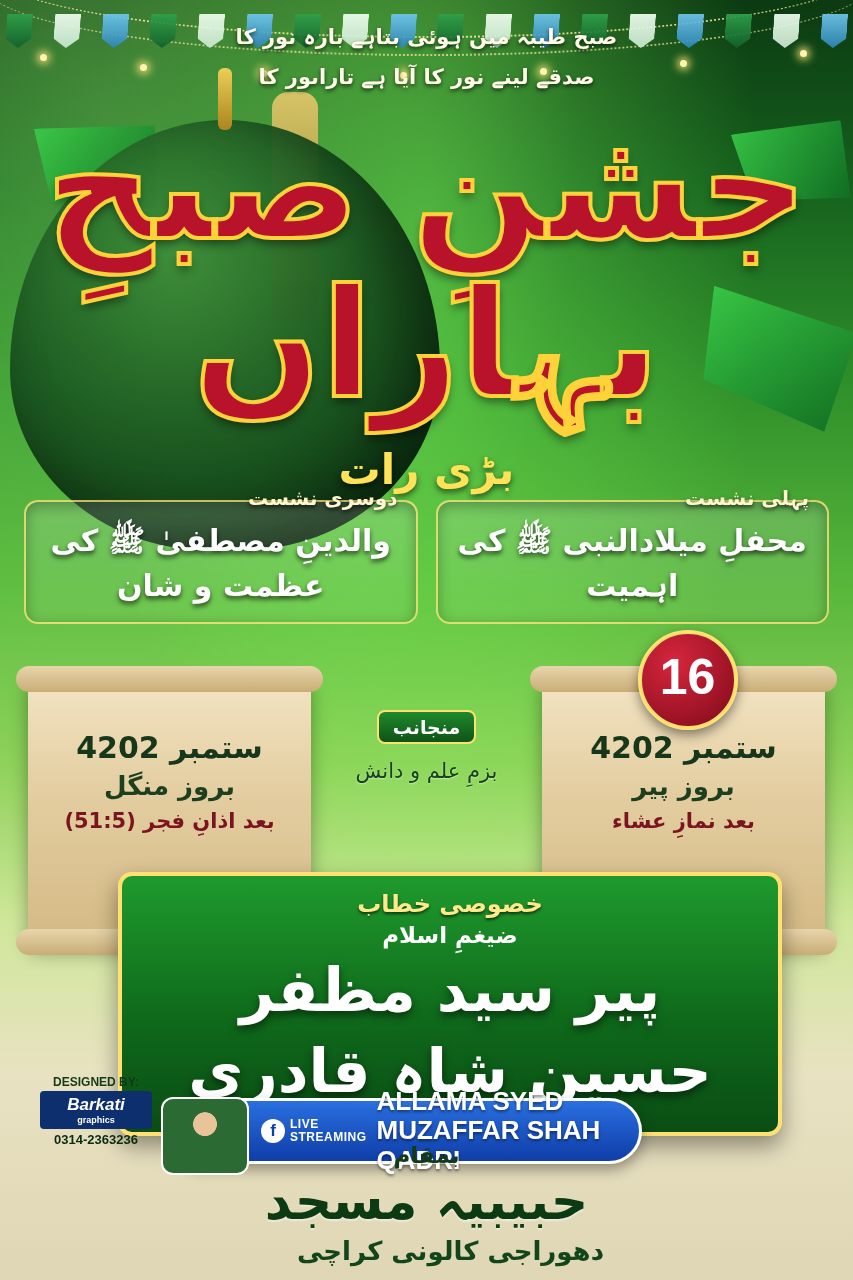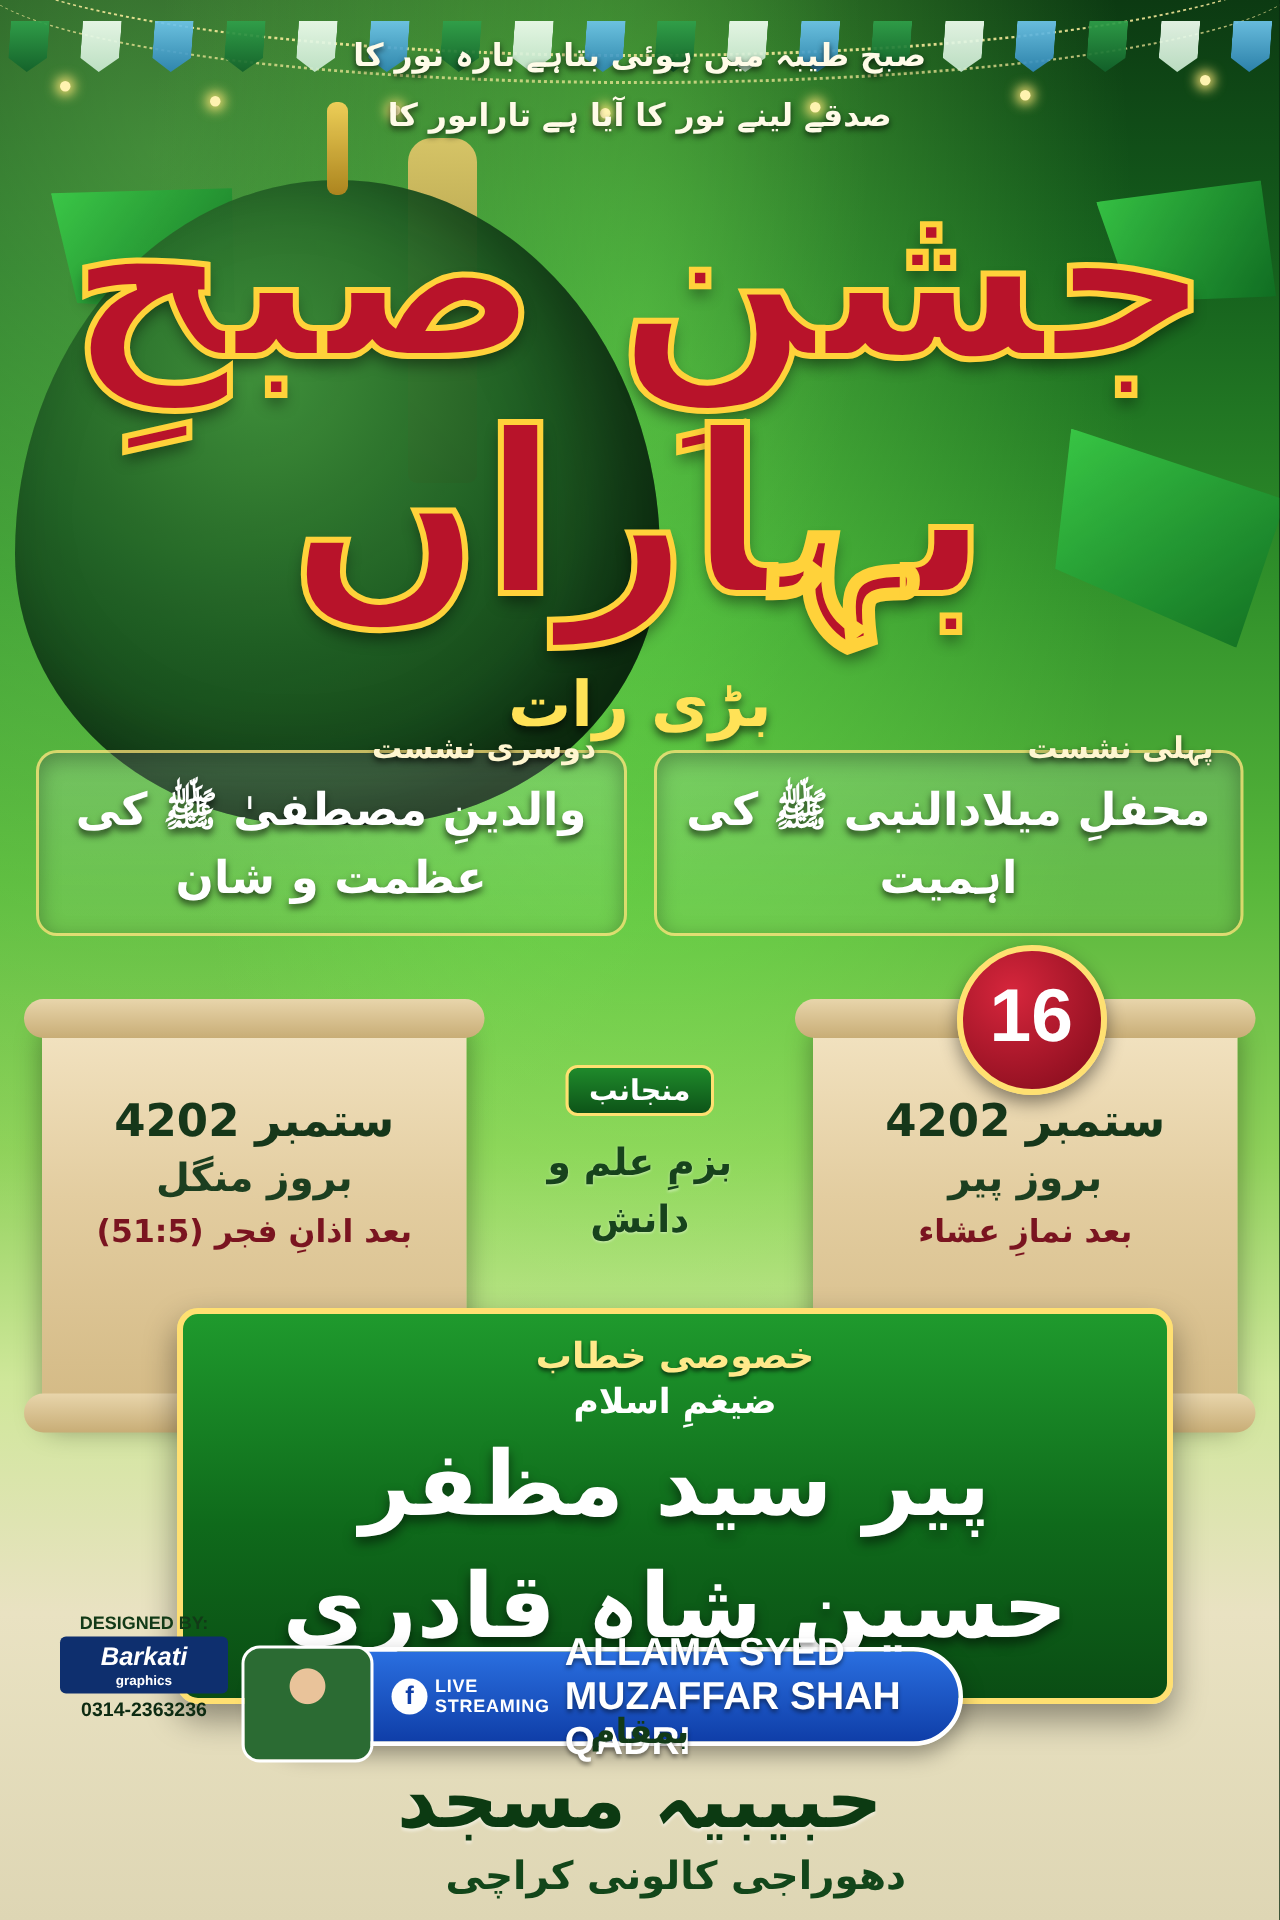--- a/index.html
+++ b/index.html
@@ -262,22 +262,22 @@
     display: inline-block;
     background: linear-gradient(180deg, #1f8a2b, #0d5418);
     border: 2px solid #ffe071;
     border-radius: 8px;
     padding: 4px 14px;
     font-size: 19px;
     font-weight: bold;
   }
   .plate-body {
     margin-top: 12px;
-    font-size: 25px;
-    font-weight: bold;
+    font-size: 21px;
+    font-weight: normal;
     color: #17431c;
     text-shadow: 0 1px 2px rgba(255,255,255,.5);
     line-height: 1.5;
   }
 
   
   .speaker-panel {
     position: absolute;
     top: 872px;
     left: 118px;

